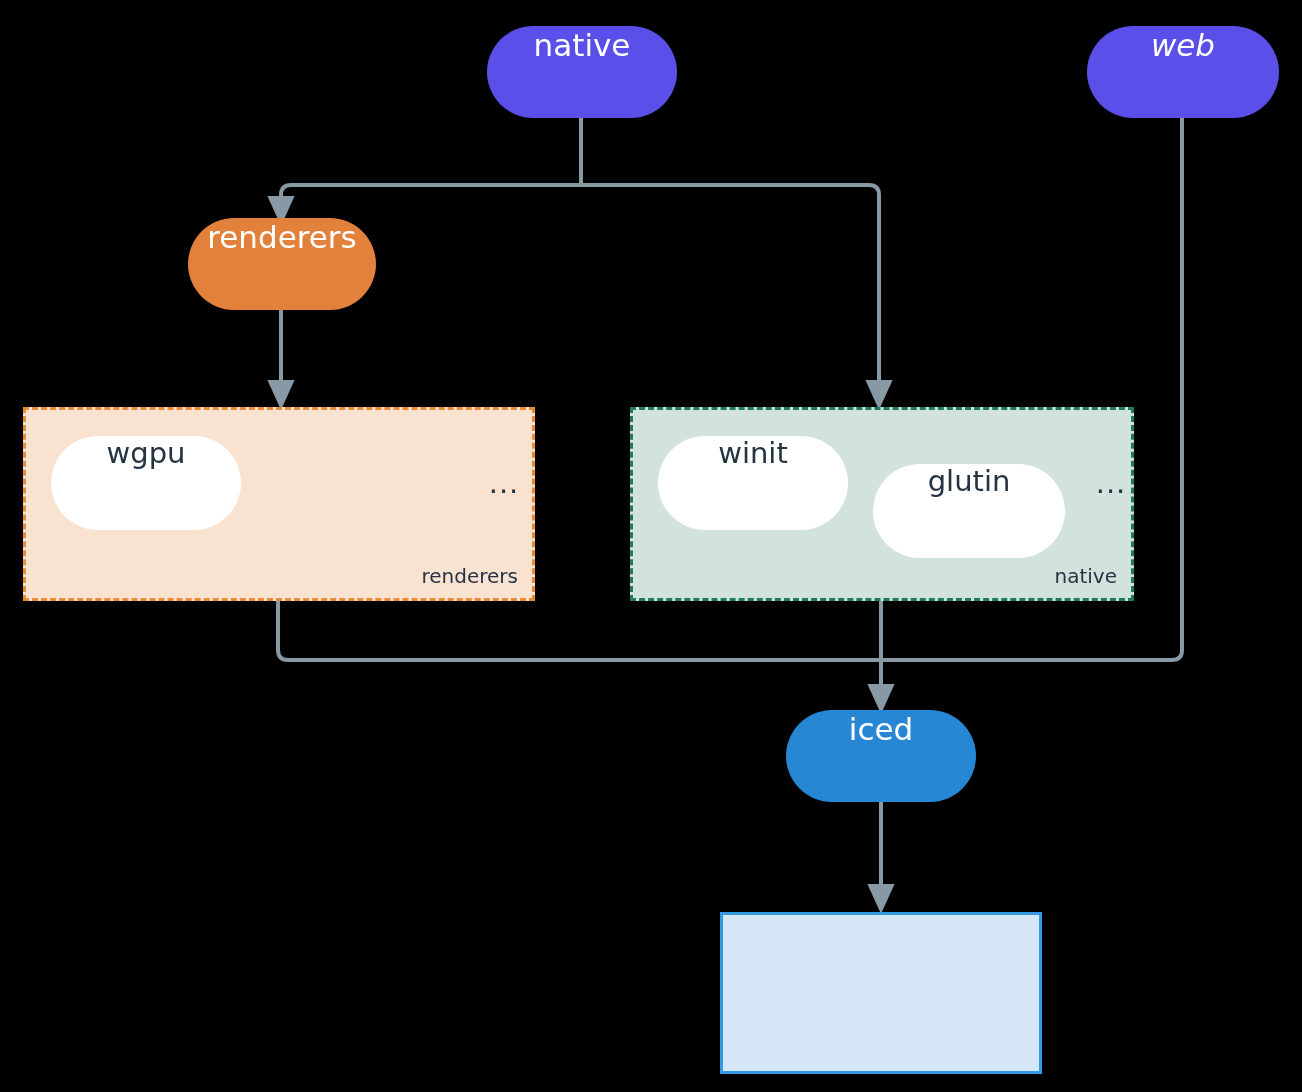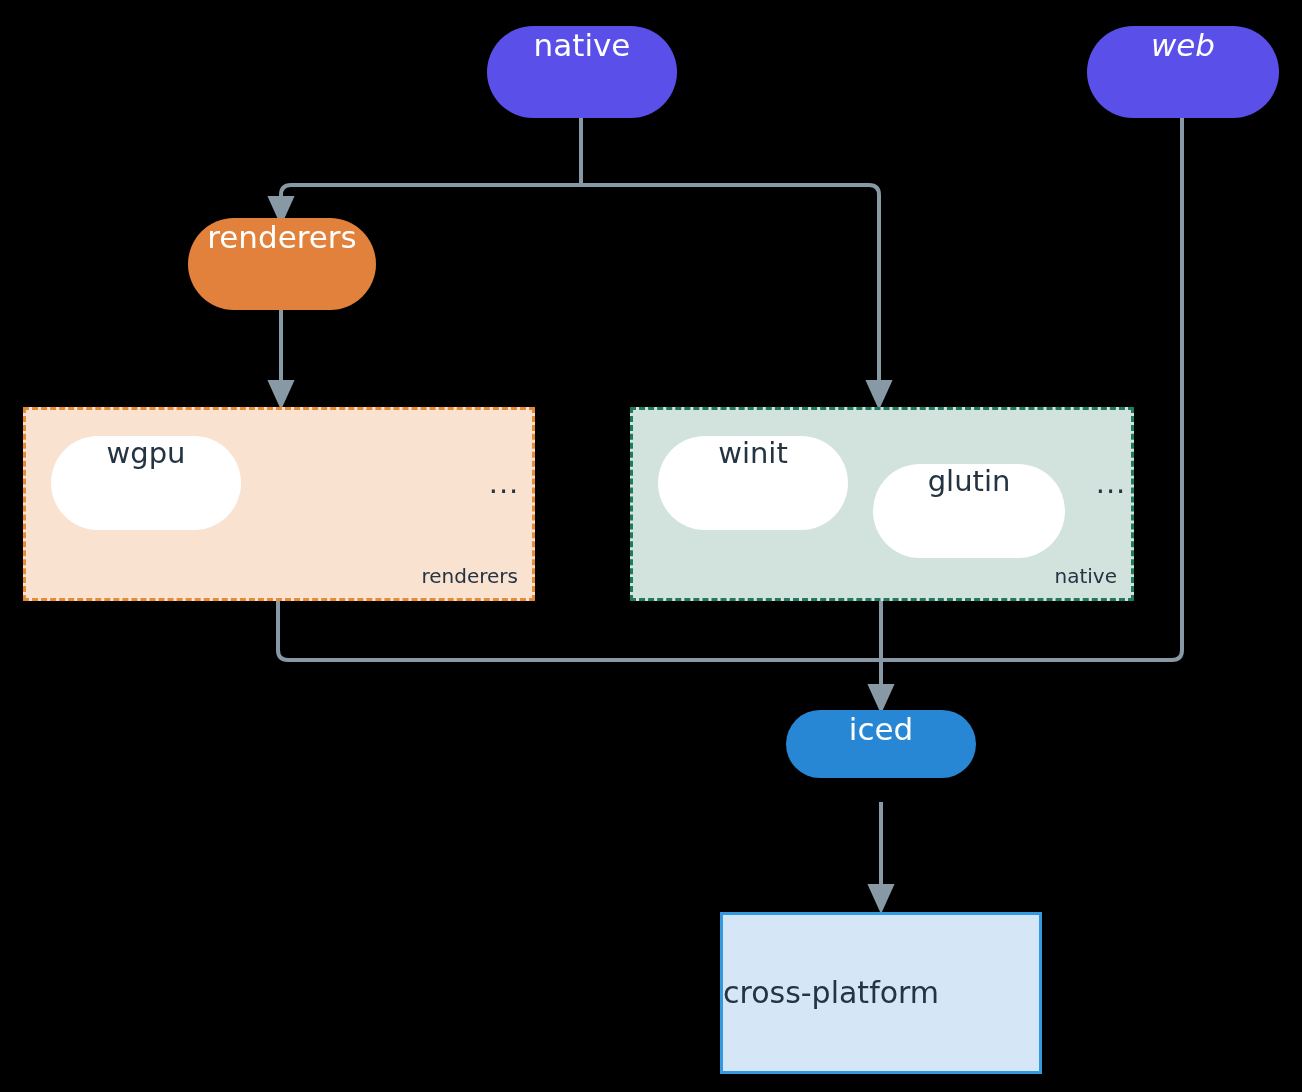--- a/index.html
+++ b/index.html
@@ -45,21 +45,21 @@
   .node-web {
     left: 1087px; top: 26px;
     width: 192px; height: 92px; font-style: italic;
   }
   .node-graphics {
     left: 188px; top: 218px;
     width: 188px; height: 92px;
   }
   .node-iced {
     left: 786px; top: 710px;
-    width: 190px; height: 68px;
+    width: 190px; height: 92px;
   }
   
   .group {
     position: absolute;
     box-sizing: border-box;
   }
   .group-renderers {
     left: 23px; top: 407px;
     width: 512px; height: 194px;
     background: #FAE2D1;
@@ -183,16 +183,15 @@
       <span>...</span>
     </div>
     <div class="group-label">native</div>
   </div>
 
   <div class="node pill-node node-iced" style="background:#2787D5;">
     <span>iced</span>
   </div>
 
   <div class="node node-app">
-    <span>cross-platform</span>
   </div>
 
 </div>
 
 </body></html>

